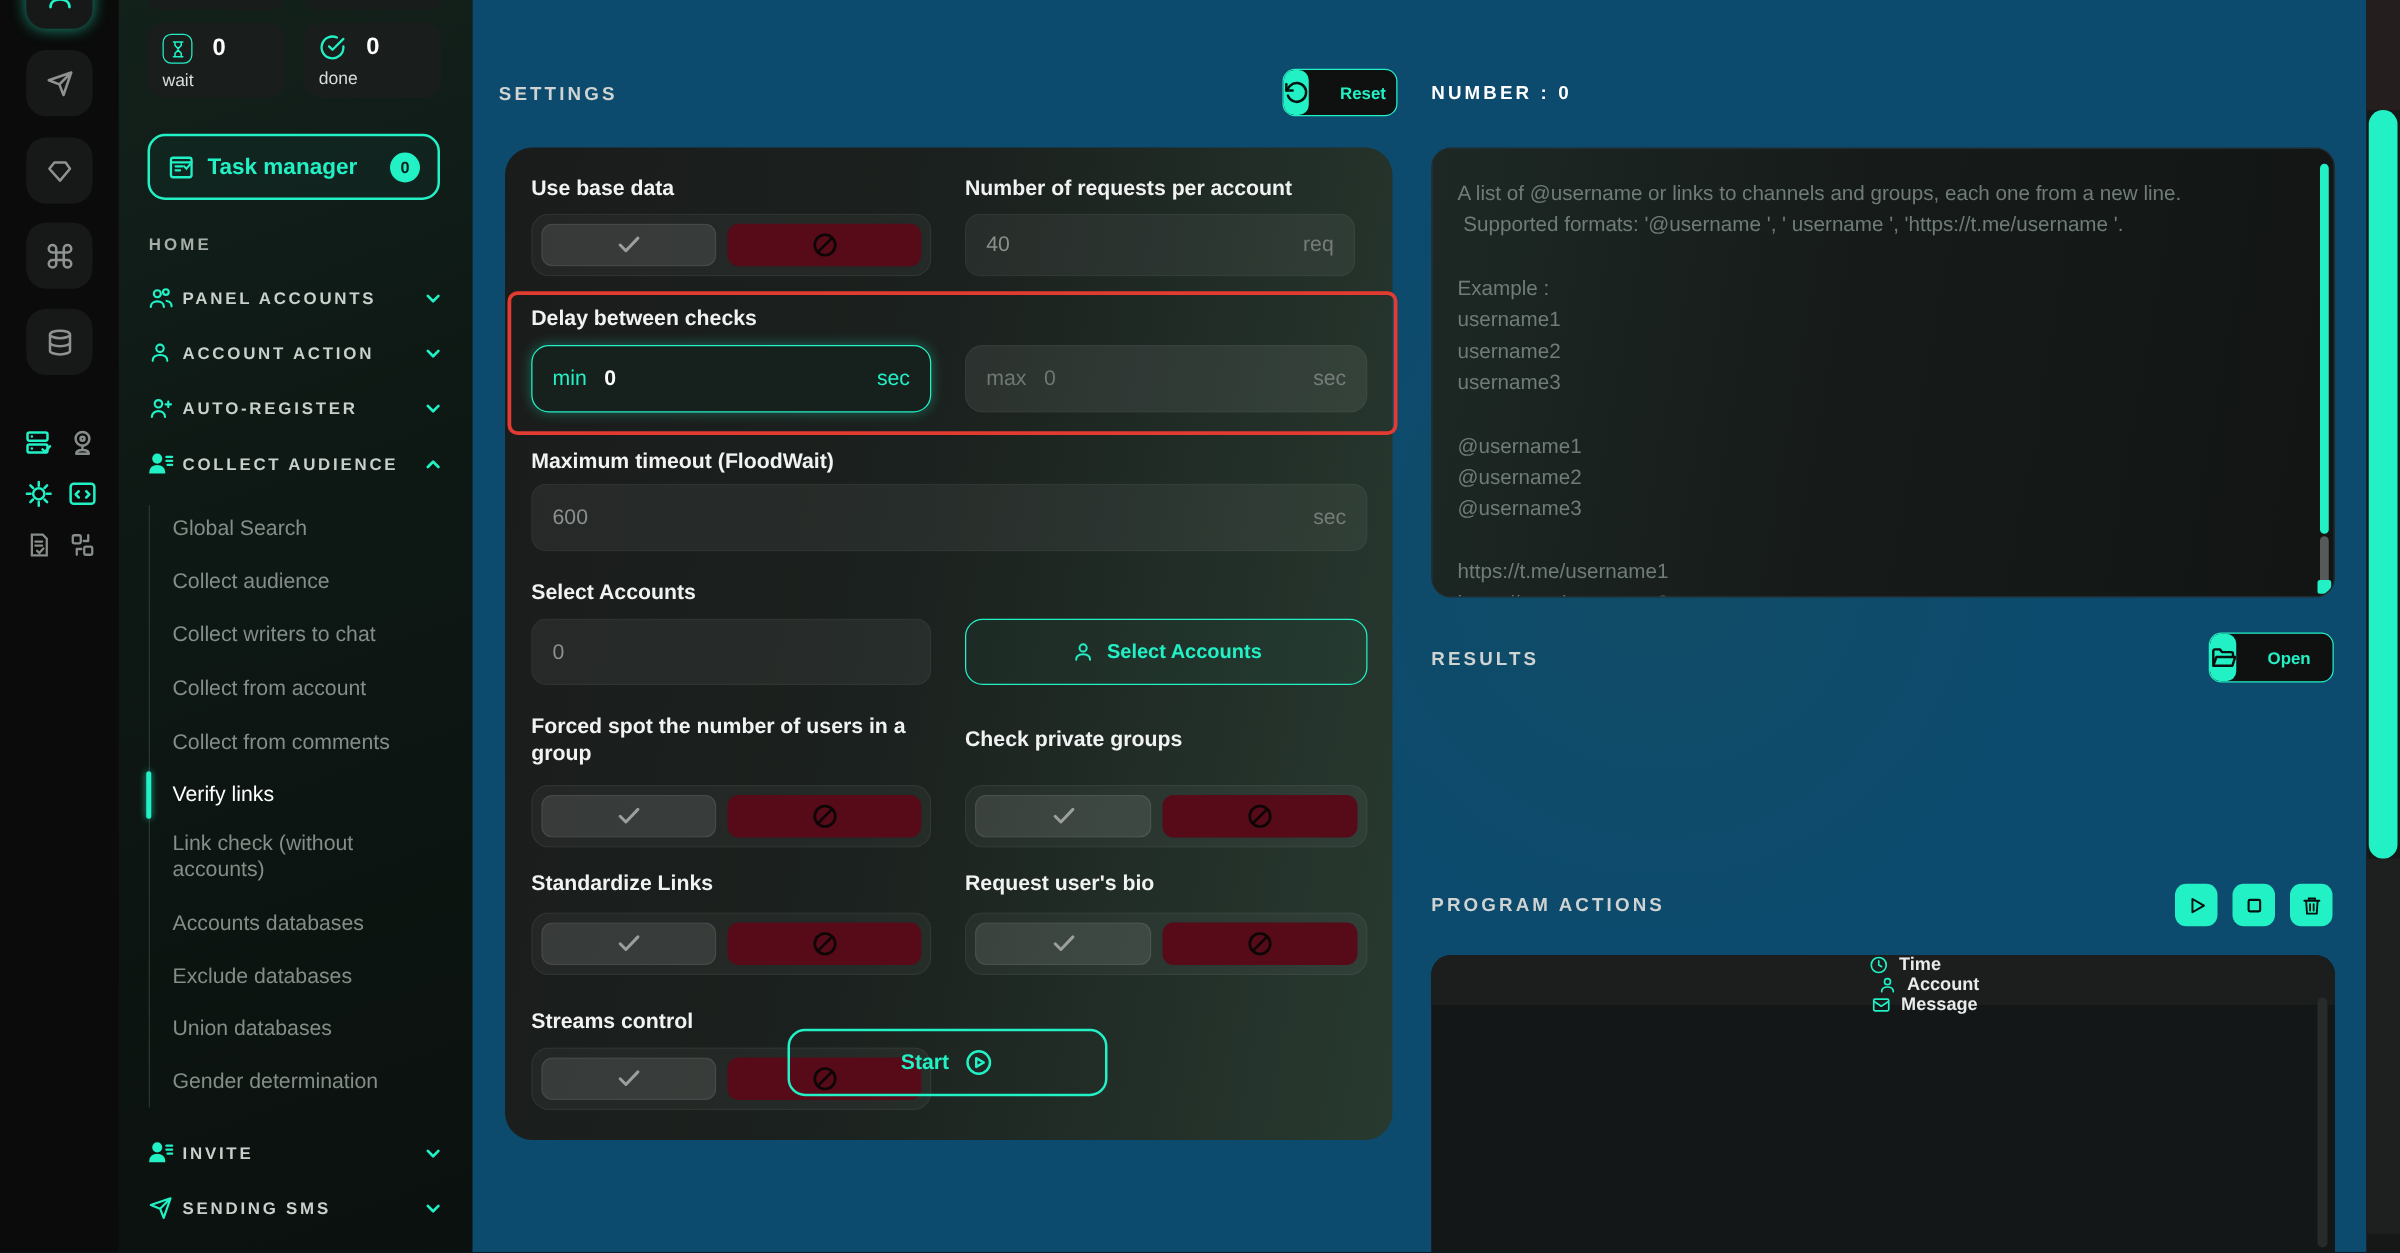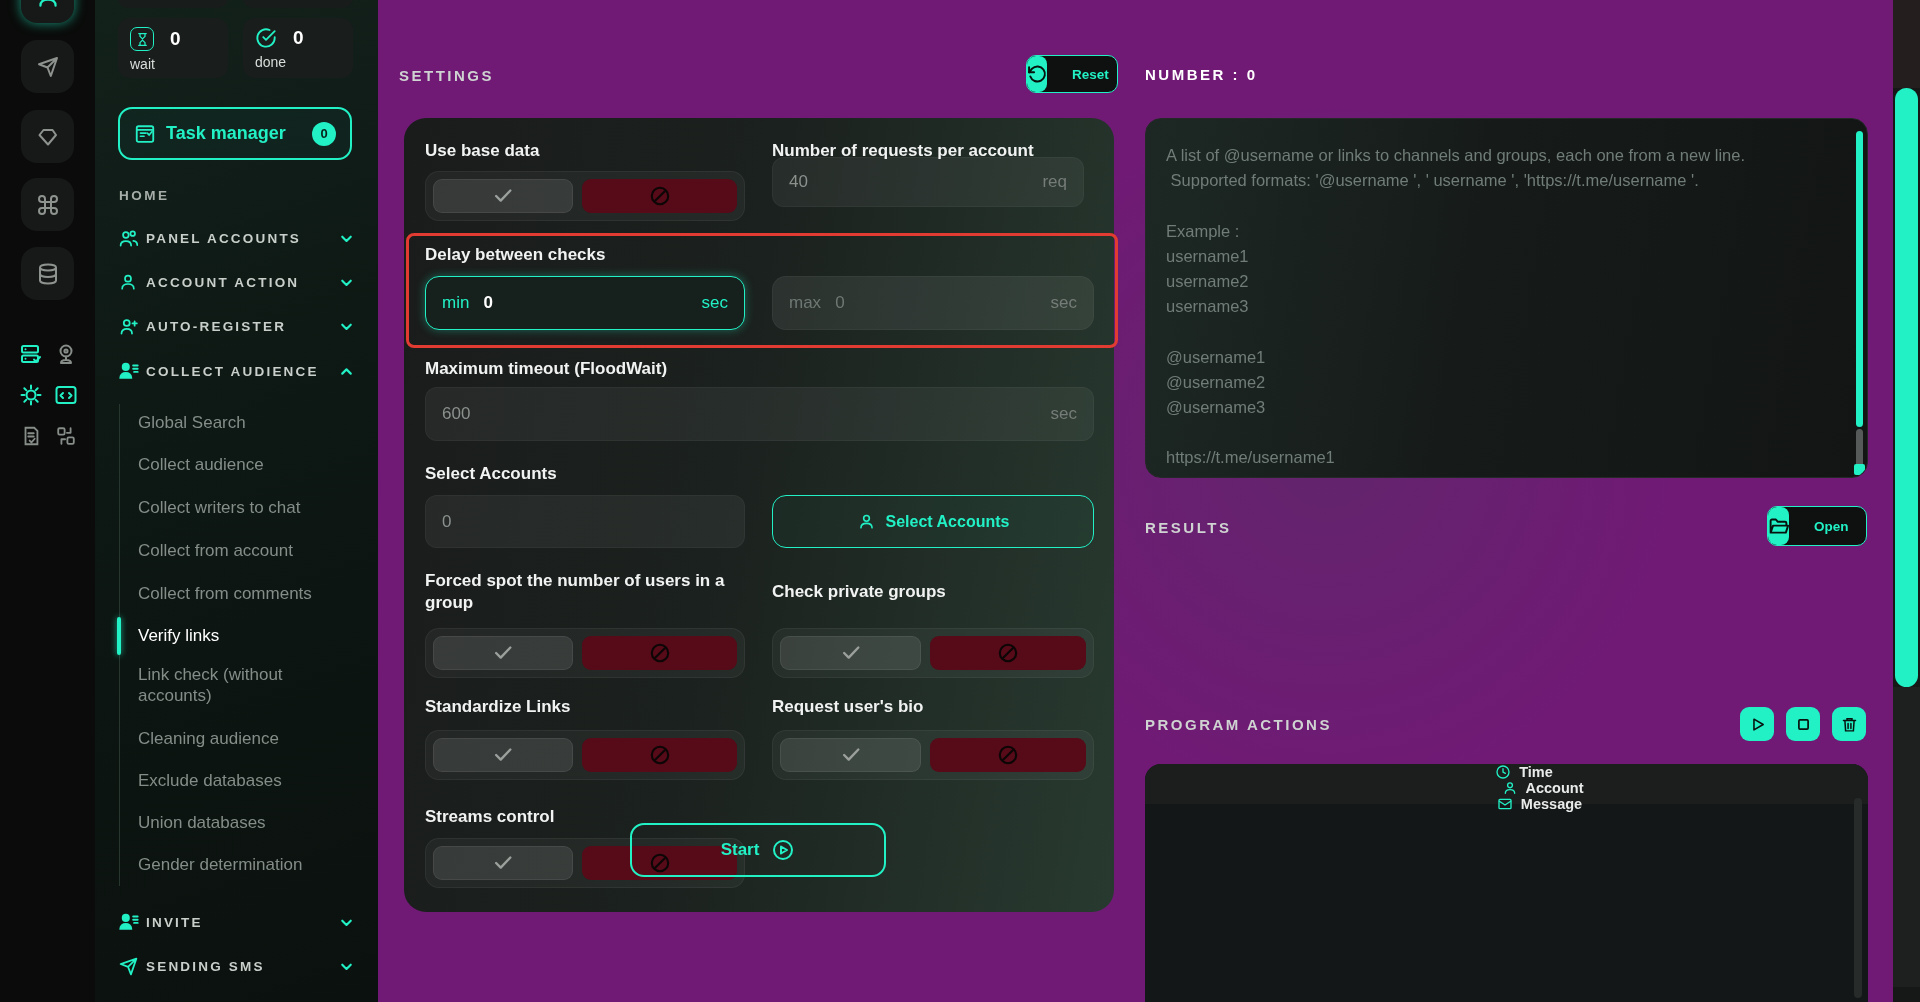--- a/index.html
+++ b/index.html
@@ -30,21 +30,21 @@
   .mrow{position:absolute;left:0;width:283px;height:30px;display:flex;align-items:center;}
   .mrow .micon{position:absolute;left:23px;color:var(--ac);}
   .mrow .mlab{position:absolute;left:51px;font-size:13.5px;font-weight:bold;letter-spacing:2.2px;color:#c9cfcb;}
   .mrow .chev{position:absolute;left:243px;color:var(--ac);}
   .submenu-line{position:absolute;left:24px;top:404px;width:1px;height:482px;background:#273730;}
   .sub{position:absolute;left:43px;width:210px;font-size:17px;color:#848d88;line-height:21px;}
   .sub.active{color:#ffffff;}
   .active-bar{position:absolute;left:22px;top:617px;width:4px;height:38px;border-radius:3px;background:var(--ac);box-shadow:0 0 6px rgba(34,240,197,.7);}
 
   
-  .main{position:absolute;left:378px;top:0;right:0;height:100%;background:#701a75;}
+  .main{position:absolute;left:378px;top:0;right:0;height:100%;background:#0c4a6e;}
   .main::before{content:"";position:absolute;left:600px;top:100px;width:700px;height:700px;background:radial-gradient(closest-side,rgba(35,85,68,.18),transparent);pointer-events:none;}
   .sec-title{font-size:15px;font-weight:bold;letter-spacing:2.5px;color:#cfd3d1;}
 
   .card{position:absolute;left:26px;top:118px;width:710px;height:794px;border-radius:22px;background:linear-gradient(100deg,#1a1c1b 0%,#1b211e 45%,#283a30 100%);}
   .lbl{position:absolute;color:#f1f3f2;font-size:17px;font-weight:600;line-height:22px;}
   .fld{position:absolute;height:50px;background:rgba(255,255,255,.055);border:1px solid rgba(255,255,255,.04);border-radius:12px;display:flex;align-items:center;padding:0 16px;color:#8b918d;font-size:17px;}
   .fld .sfx{margin-left:auto;color:#767c78;}
   .fld.minf{height:54px;background:#16201c;border:1.5px solid var(--ac);box-shadow:0 0 10px rgba(36,240,197,.35);border-radius:14px;}
   .fld.minf .pre{color:var(--ac);margin-right:14px;}
   .fld.minf .val{color:#fff;font-weight:600;}
@@ -394,21 +394,21 @@
     <div class="submenu-line"></div>
     <div class="active-bar"></div>
 
     <div class="sub" style="top:412px">Global Search</div>
     <div class="sub" style="top:454px">Collect audience</div>
     <div class="sub" style="top:497px">Collect writers to chat</div>
     <div class="sub" style="top:540px">Collect from account</div>
     <div class="sub" style="top:583px">Collect from comments</div>
     <div class="sub active" style="top:625px">Verify links</div>
     <div class="sub" style="top:664px;width:200px">Link check (without accounts)</div>
-    <div class="sub" style="top:728px">Cleaning audience</div>
+    <div class="sub" style="top:728px">Accounts databases</div>
     <div class="sub" style="top:770px">Exclude databases</div>
     <div class="sub" style="top:812px">Union databases</div>
     <div class="sub" style="top:854px">Gender determination</div>
 
     <div class="mrow" style="top:907px">
       <span class="micon">
           <svg width="22" height="22">
             <use href="#i-user-lines"></use>
           </svg>
         </span>
@@ -456,21 +456,21 @@
             </svg>
           </div>
         <div class="no">
             <svg width="24" height="24">
               <use href="#i-ban"></use>
             </svg>
           </div>
       </div>
 
       <div class="lbl" style="left:368px;top:22px">Number of requests per account</div>
-      <div class="fld" style="left:368px;top:39px;width:312px">
+      <div class="fld" style="left:368px;top:53px;width:312px">
         <span>40</span>
         <span class="sfx">req</span>
       </div>
 
       <div class="redbox"></div>
       <div class="lbl" style="left:21px;top:126px">Delay between checks</div>
       <div class="fld minf" style="left:21px;top:158px;width:320px">
         <span class="pre">min</span>
         <span class="val">0</span>
         <span class="sfx">sec</span>

